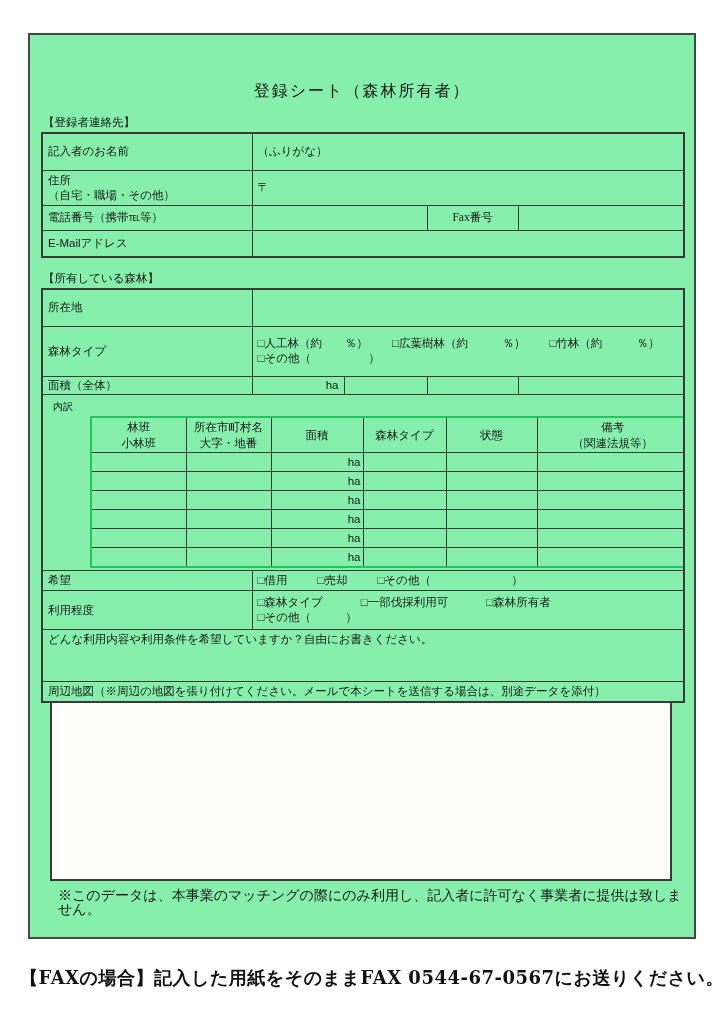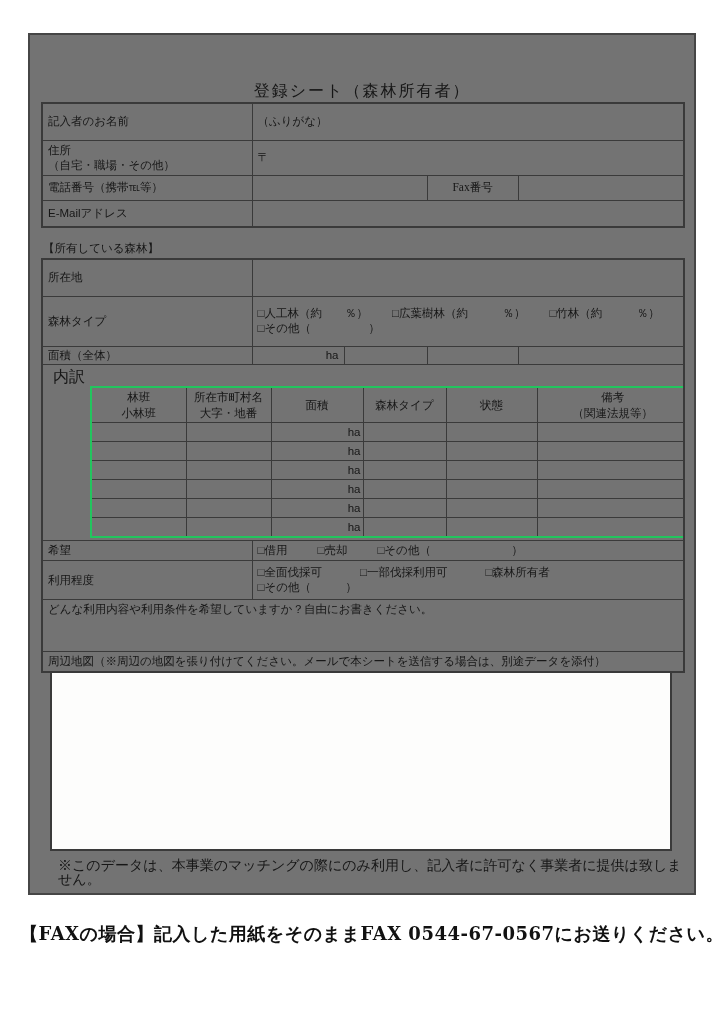--- a/index.html
+++ b/index.html
@@ -8,22 +8,22 @@
     width: 724px; height: 1024px;
     background: #ffffff;
     font-family: "Liberation Sans", sans-serif;
     color: #161616;
     -webkit-font-smoothing: antialiased;
   }
   .page-frame {
     margin: 33px 28px 0 28px;
     width: 668px;
     border: 2px solid #464646;
-    background: #737373;
-    padding: 0 11px 7px 11px;
+    background: #86efac;
+    padding: 0 11px 21px 11px;
   }
   .doc-title {
     margin: 0; padding-top: 45px;
     text-align: center;
     font-size: 16px;
     font-weight: normal;
     letter-spacing: 2px;
     line-height: 22px;
   }
   .section-heading {
@@ -51,21 +51,21 @@
   tr.r-name td { height: 37px; }
   tr.r-addr td { height: 33px; }
   tr.r-phone td { height: 25px; }
   tr.r-email td { height: 27px; }
   td.fax-lbl { text-align: center; font-family: Liberation Serif, serif; }
   tr.r-loc td { height: 37px; }
   tr.r-type td { height: 50px; }
   tr.r-area td { height: 18px; padding-top: 1px; padding-bottom: 1px; }
   td.unit-cell { text-align: right; padding-right: 2px; }
   td.breakdown-cell { padding: 0; }
-  .breakdown-label { padding: 2px 5px; font-size: 16px; line-height: 15px; }
+  .breakdown-label { padding: 2px 5px; font-size: 10px; line-height: 15px; }
   table.inner-table {
     border-collapse: collapse;
     table-layout: fixed;
     width: 598px;
     margin-left: 42px;
     border: 2px solid #22c55e;
   }
   table.inner-table td {
     border: 1px solid #3a3a3a;
     font-size: 11.5px;
@@ -111,20 +111,21 @@
     color: #111111;
   }
 </style>
 </head>
 <body>
 
 <div class="page-frame">
 
   <h1 class="doc-title">登録シート（森林所有者）</h1>
 
+  <div class="section-heading">【登録者連絡先】</div>
 
   <table class="form-table">
     <colgroup>
         <col style="width:210px">
         <col style="width:175px">
         <col style="width:91px">
         <col style="width:166px">
       </colgroup>
     <tbody>
         <tr class="r-name">
@@ -271,21 +272,21 @@
       <td colspan="4">
         <div class="cb-line wish-line">
           <span class="opt">□借用</span><span class="opt">□売却</span><span class="opt">□その他（　　　　　　　）</span>
         </div>
       </td>
     </tr>
     <tr class="r-usage">
       <td class="lbl">利用程度</td>
       <td colspan="4">
         <div class="cb-line usage-line1">
-          <span class="opt">□全面伐採可</span><span class="opt">□一部伐採利用可</span><span class="opt">□森林所有者</span>
+          <span class="opt">□森林タイプ</span><span class="opt">□一部伐採利用可</span><span class="opt">□森林所有者</span>
         </div>
         <div class="cb-line">
           <span class="opt">□その他（　　　）</span>
         </div>
       </td>
     </tr>
     <tr class="r-free">
       <td colspan="5">どんな利用内容や利用条件を希望していますか？自由にお書きください。</td>
     </tr>
     <tr class="r-map">

